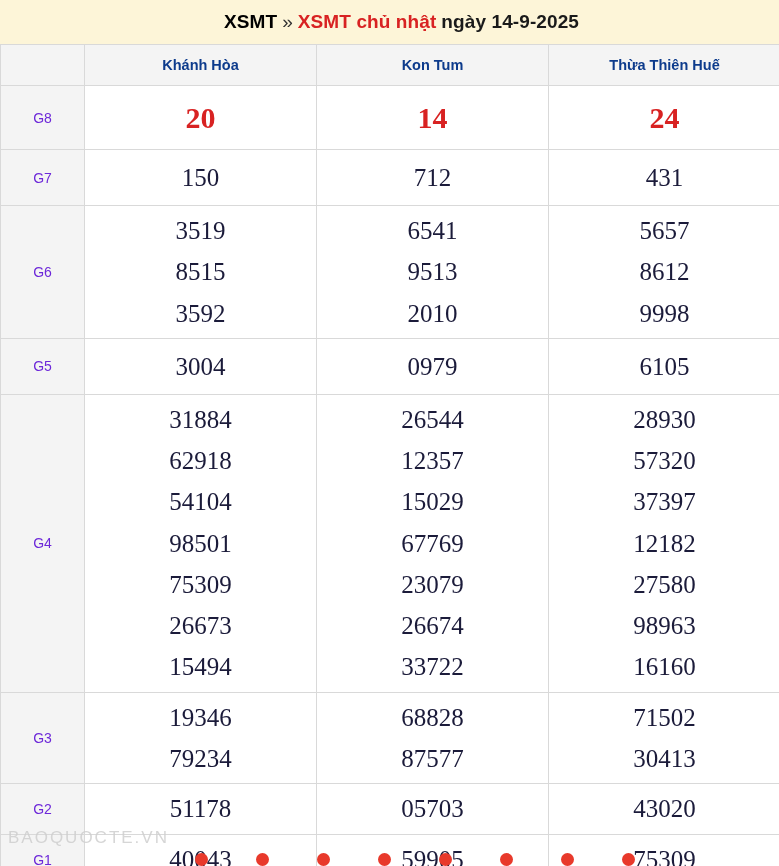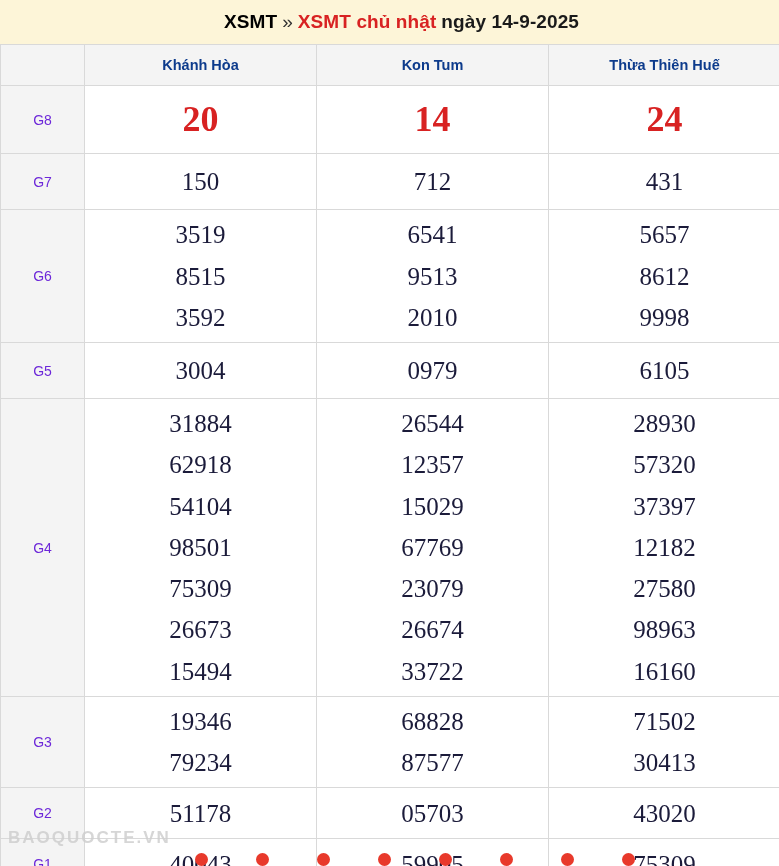--- a/index.html
+++ b/index.html
@@ -83,37 +83,37 @@
     color: #1b1b3a;
     line-height: 1.65;
     padding: 4px 0;
     font-family: "Liberation Serif", serif;
   }
   .num span { display: block; }
 
   .g8 .num, .g8 td.num {
     color: #d82222;
     font-weight: bold;
-    font-size: 36px;
+    font-size: 30px;
     text-align: center;
   }
   tr.g8 td { height: 55px; }
   tr.g7 td { height: 47px; }
   tr.g5 td { height: 47px; }
   tr.g2 td { height: 42px; }
   tr.g1 td { height: 42px; }
 
   
   .wm {
     position: absolute;
     left: 8px;
     bottom: 18px;
     font-family: "Liberation Sans", sans-serif;
     font-size: 17px;
-    font-weight: bold;
+    font-weight: normal;
     color: #cfcfcf;
     letter-spacing: 2px;
     opacity: 0.85;
     pointer-events: none;
   }
   .wm-dots {
     position: absolute;
     left: 195px;
     bottom: 0px;
     width: 560px;

